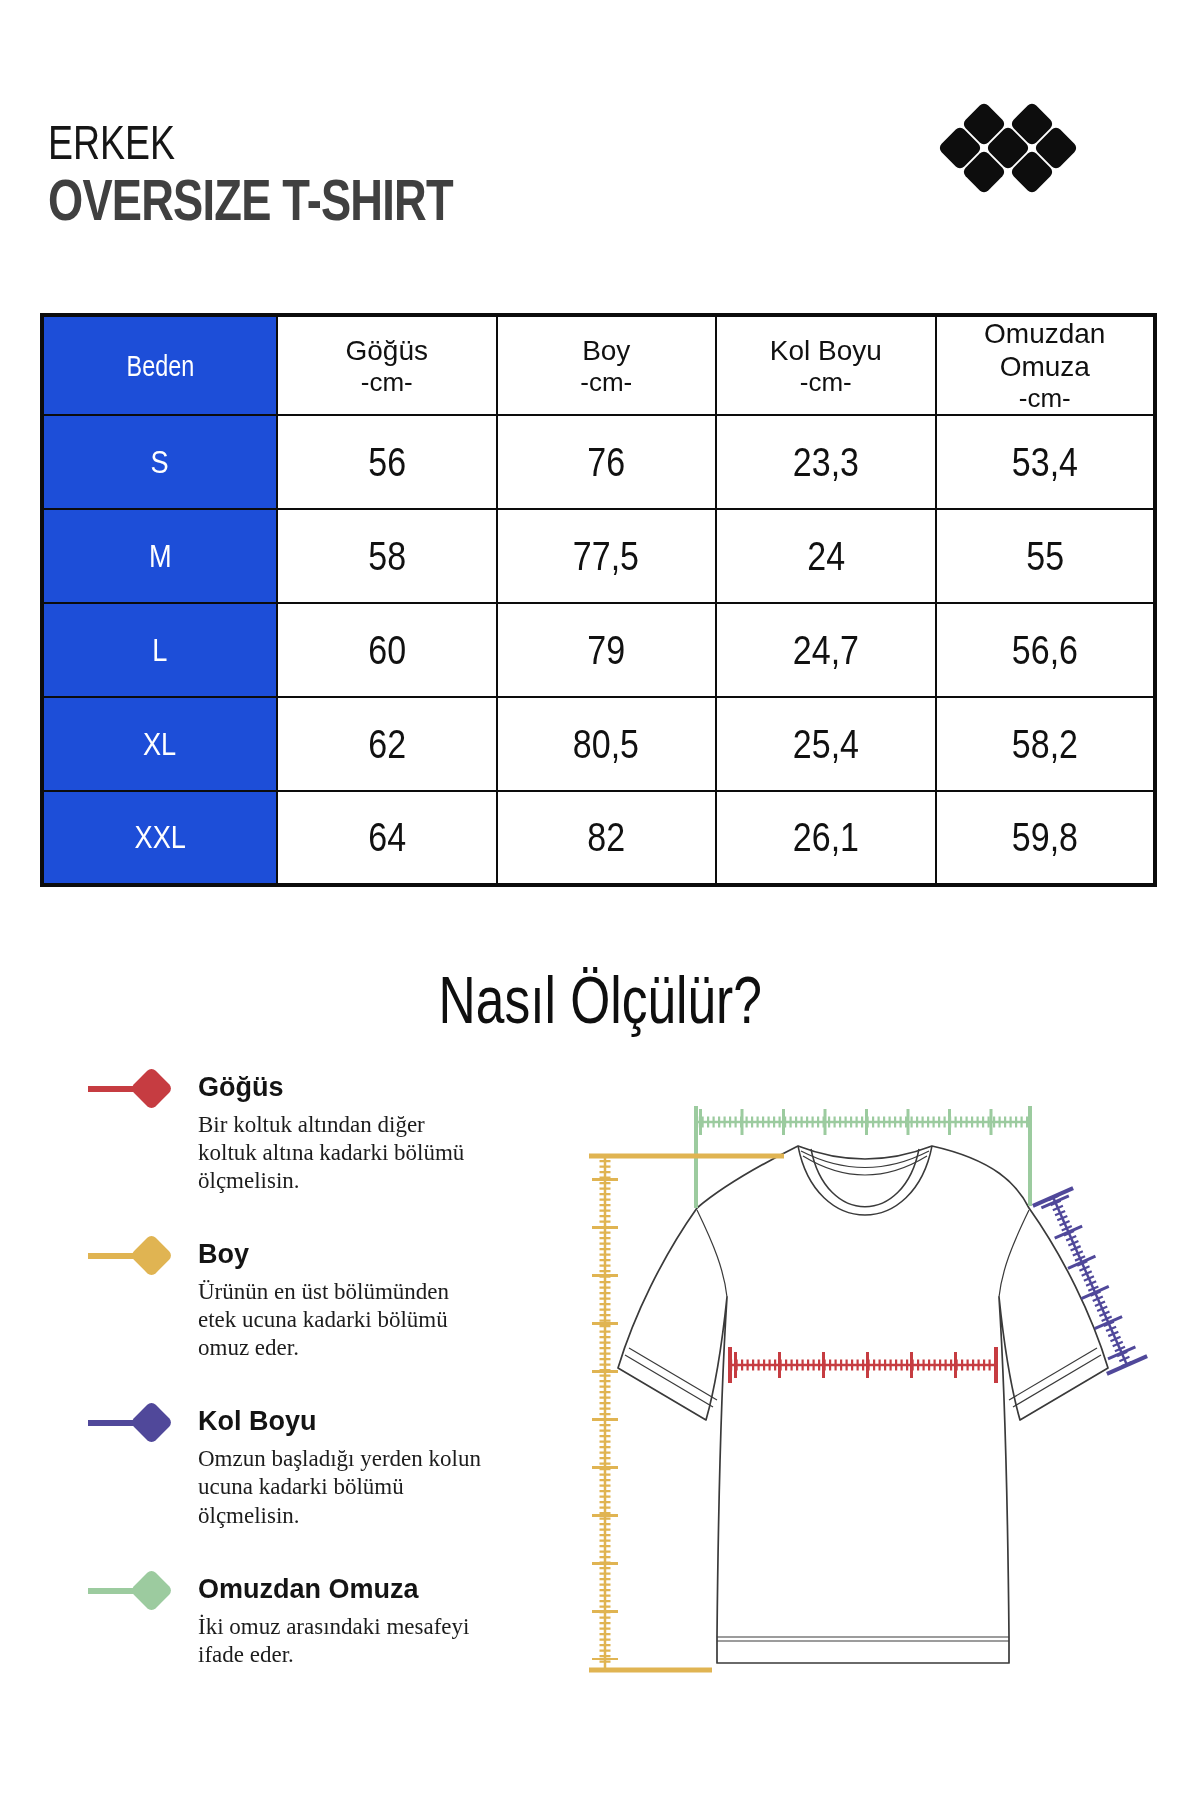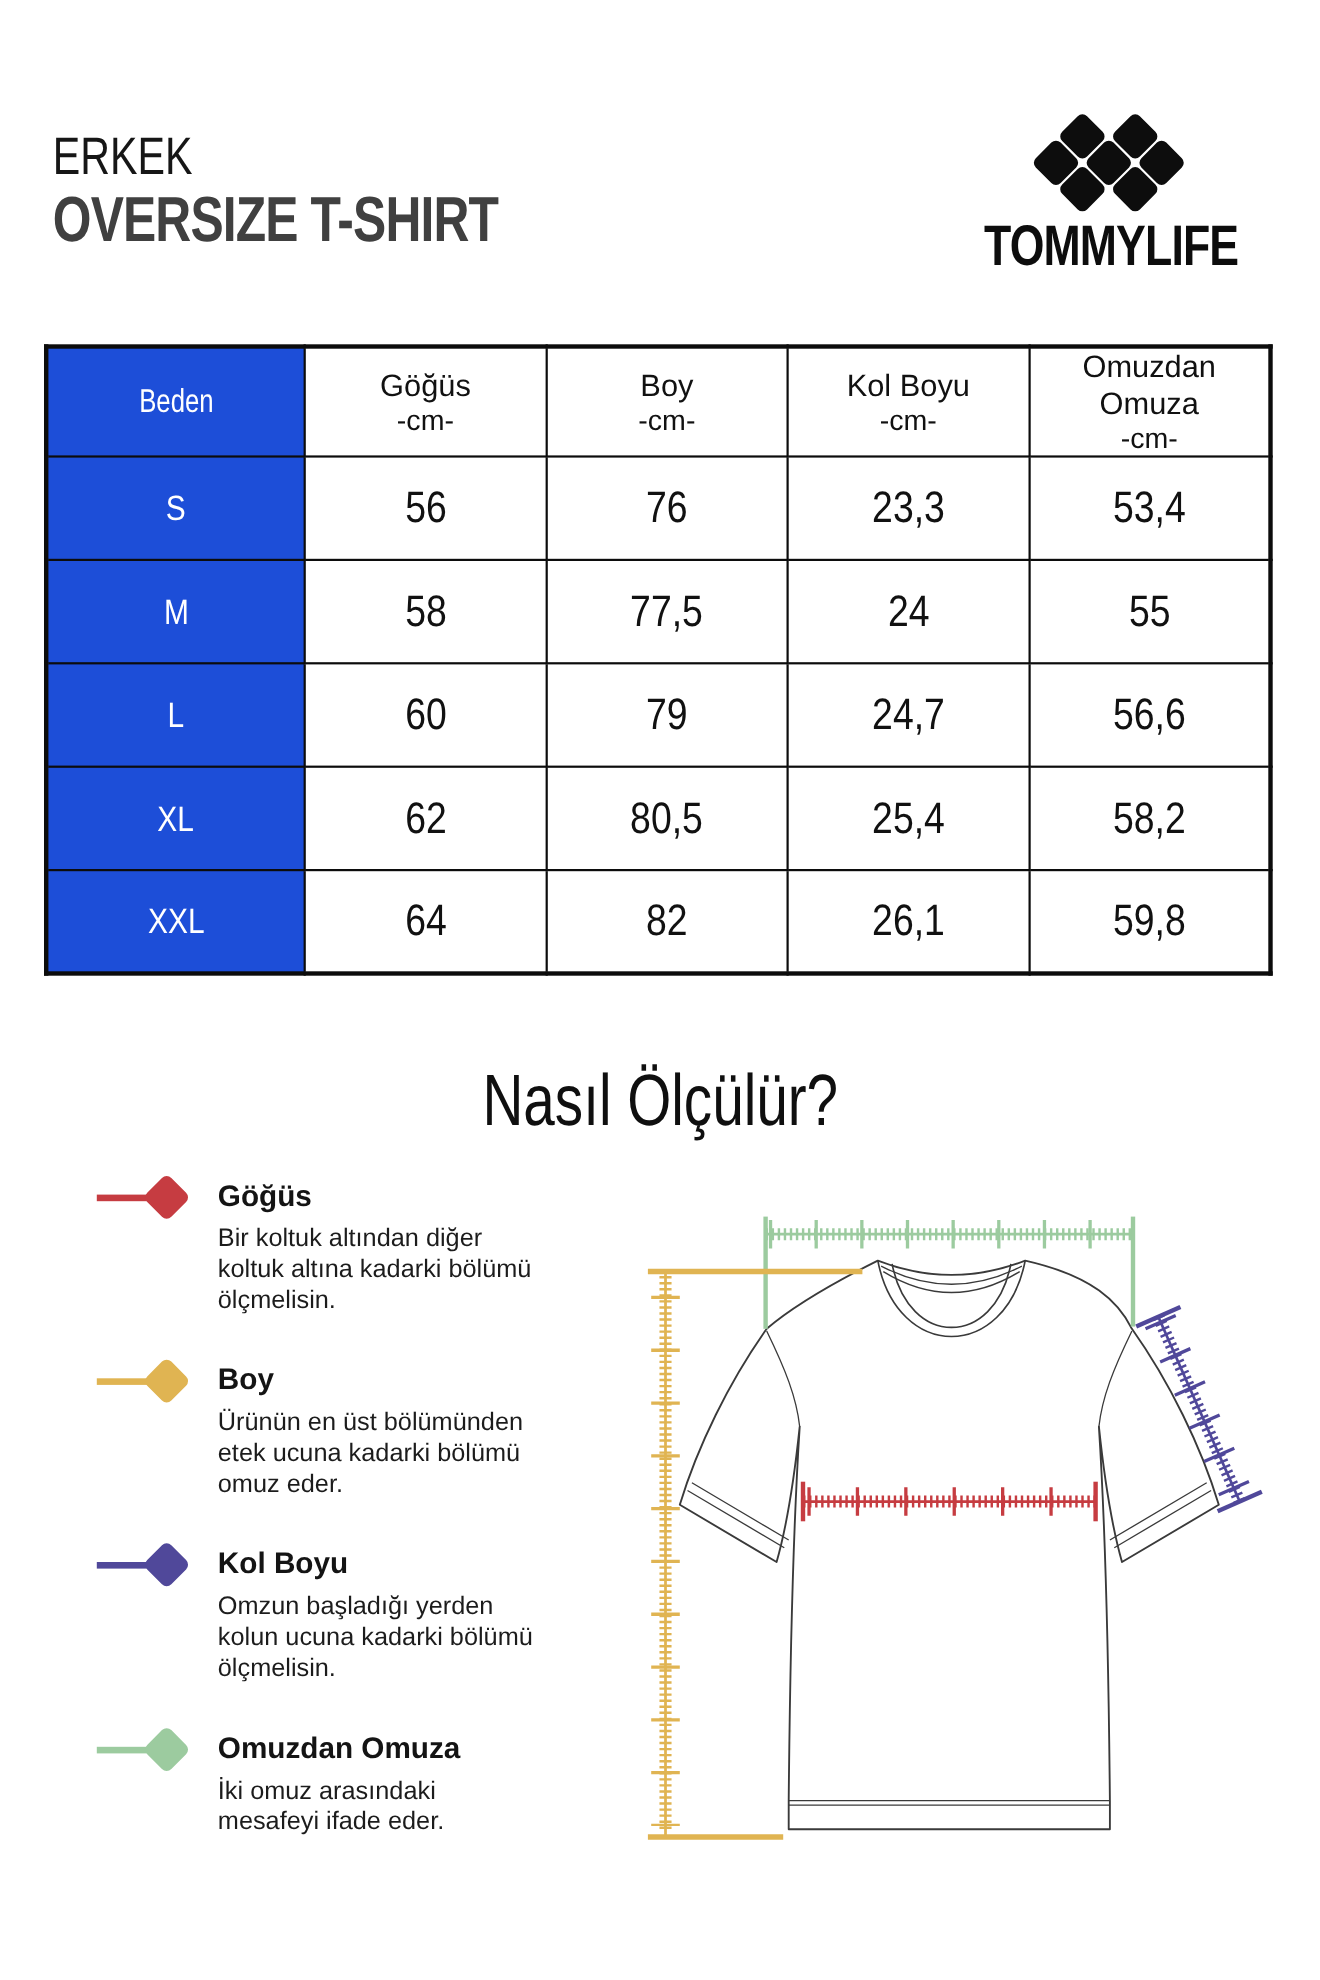--- a/index.html
+++ b/index.html
@@ -37,21 +37,21 @@
   .how-title{position:absolute;left:0;top:962px;width:1200px;text-align:center;margin:0;font-weight:400;}
   .how-title span{font-size:66px;letter-spacing:0;color:#0f0f0f;}
 
   .measures{position:absolute;left:88px;top:1072px;width:400px;}
   .measure-item{display:flex;margin-bottom:44px;}
   .bullet{position:relative;flex:0 0 100px;height:36px;margin-top:0;}
   .b-line{position:absolute;left:0;top:14px;width:66px;height:6px;background:var(--mc);}
   .b-diamond{position:absolute;left:48px;top:1px;width:31px;height:31px;background:var(--mc);border-radius:6px;transform:rotate(45deg);}
   .m-text{width:312px;margin-left:10px;}
   .m-text h3{margin:0 0 8px 0;font-size:27px;font-weight:700;color:#141414;line-height:1.15;}
-  .m-text p{margin:0;font-size:23px;line-height:1.22;color:#1c1c1c;}
+  .m-text p{margin:0;font-size:23px;line-height:1.22;color:#1c1c1c;font-family:Liberation Serif, serif;}
 
   
   svg.diagram{position:absolute;left:480px;top:1060px;}
   .shirt path,.shirt line{fill:none;stroke:#3a3a3a;stroke-width:1.5;}
   .shirt .body-fill{fill:#fff;stroke:#3a3a3a;stroke-width:1.7;stroke-linejoin:round;}
   .shirt .thin{stroke-width:1.2;}
   .ruler path{fill:none;stroke-linecap:butt;}
   .ruler .cap{stroke-width:4;}
   .ruler .capw{stroke-width:5;}
   .ruler .base{stroke-width:2.5;}
@@ -76,21 +76,20 @@
 <div class="brand-block">
   <div class="logo-diamonds">
     <i style="left:118px;top:20px"></i>
     <i style="left:166px;top:20px"></i>
     <i style="left:94px;top:44px"></i>
     <i style="left:142px;top:44px"></i>
     <i style="left:190px;top:44px"></i>
     <i style="left:118px;top:68px"></i>
     <i style="left:166px;top:68px"></i>
   </div>
-  <div class="brand-name"><span class="condC">TOMMYLIFE</span></div>
 </div>
 
 <table class="size">
   <colgroup>
       <col style="width:235px">
       <col>
       <col>
       <col>
       <col>
     </colgroup>

